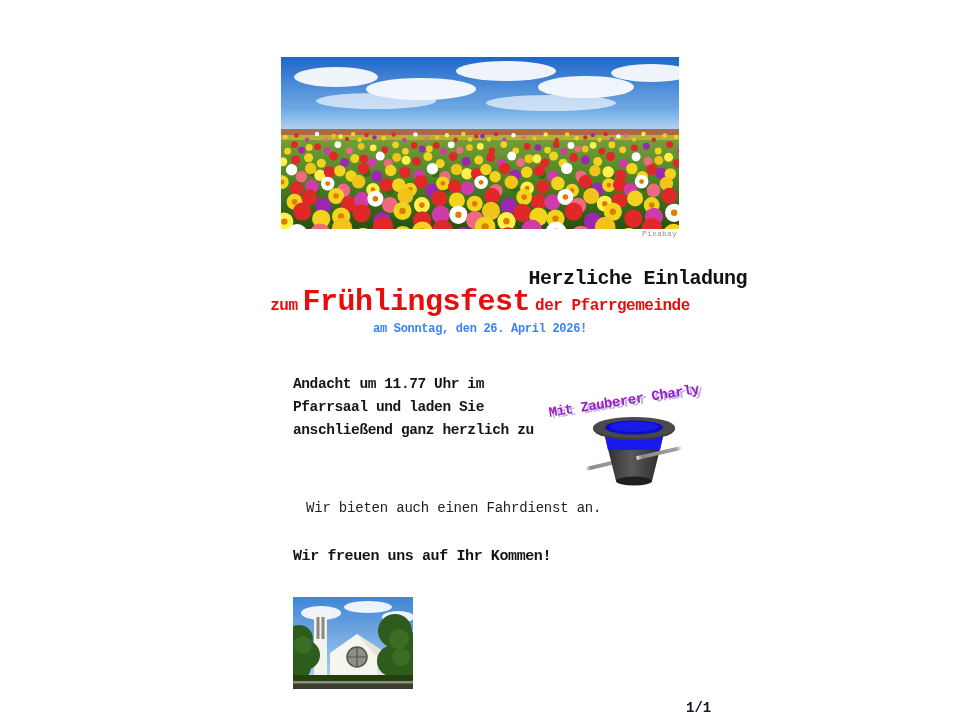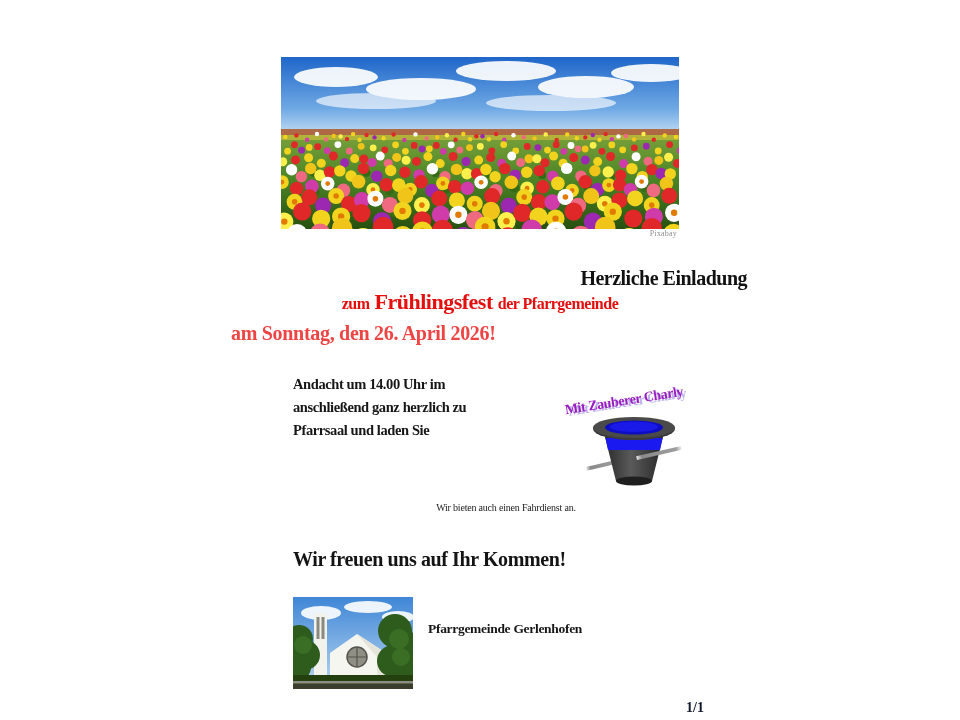--- a/index.html
+++ b/index.html
@@ -1,47 +1,47 @@
 <!DOCTYPE html>
 <html><head>
 <meta charset="utf-8">
 <style>
   html,body{margin:0;padding:0;background:#ffffff;}
   #canvas{
     position:relative;width:849px;height:720px;background:#ffffff;overflow:hidden;
-    font-family:Liberation Serif, serif;
+    font-family:Liberation Mono, monospace;
     border-radius:25px;
   }
   
   .hero{position:absolute;left:281px;top:57px;width:398px;height:172px;margin:0;overflow:hidden;}
   .hero svg{display:block;}
   .credit{position:absolute;left:281px;top:229px;width:396px;text-align:right;
     font-size:8px;color:#8f8f8f;letter-spacing:.2px;}
   
   .title{position:absolute;left:231px;top:249px;width:498px;margin:18px;text-align:right;
     font-size:20px;font-weight:bold;color:#121212;letter-spacing:-.5px;}
   
   .invite{position:absolute;left:231px;top:287px;width:498px;text-align:center;
     color:#e60d0d;font-weight:bold;font-size:16px;letter-spacing:-.5px;line-height:30px;}
-  .invite .big{font-size:22px;margin:0 5px;}
-  .invite2{position:absolute;left:231px;top:322px;width:498px;
-    color:#ef4444;font-weight:bold;font-size:20px;letter-spacing:-.3px;}
+  .invite .big{font-size:30px;margin:0 5px;}
+  .invite2{position:absolute;left:231px;top:322px;width:498px;text-align:center;
+    color:#3b82f6;font-weight:bold;font-size:12px;letter-spacing:-.3px;}
   
   .bodytext{position:absolute;left:293px;top:373px;width:300px;
     font-size:14.5px;font-weight:bold;color:#161616;letter-spacing:-.4px;line-height:23px;}
   
   .banner{position:absolute;left:540px;top:393px;width:168px;text-align:center;
     transform:rotate(-9deg);font-size:14px;font-weight:bold;letter-spacing:-.4px;
     color:#9a1ec1;text-shadow:3px 2px 0 #bdb2ea;white-space:nowrap;}
   .hat{position:absolute;left:584px;top:411px;width:100px;height:76px;}
   
-  .shuttle{position:absolute;left:306px;top:499px;width:400px;text-align:center;
-    font-size:10px;color:#222222;letter-spacing:-.2px;line-height:18px;font-weight:500;}
-  
-  .closing{position:absolute;left:293px;top:548px;font-size:20px;font-weight:bold;
+  .shuttle{position:absolute;left:306px;top:499px;width:400px;
+    font-size:14px;color:#222222;letter-spacing:-.2px;line-height:18px;font-weight:500;}
+  
+  .closing{position:absolute;left:293px;top:548px;font-size:15px;font-weight:bold;
     color:#141414;letter-spacing:-.4px;}
   
   .church{position:absolute;left:293px;top:597px;width:120px;height:92px;margin:0;overflow:hidden;}
   
   .signature{position:absolute;left:428px;top:618px;font-size:13.5px;font-weight:bold;
     color:#161616;letter-spacing:-.3px;line-height:22px;}
   
   .pageind{position:absolute;left:686px;top:700px;font-size:14px;font-weight:600;color:#0f172a;}
 </style>
 </head>
@@ -398,23 +398,23 @@
   <div class="credit">Pixabay</div>
 
   <h1 class="title">Herzliche Einladung</h1>
 
   <div class="invite">
     <span>zum</span><span class="big">Frühlingsfest</span><span>der Pfarrgemeinde</span>
   </div>
   <div class="invite2">am Sonntag, den 26. April 2026!</div>
 
   <div class="bodytext">
-    <div>Andacht um 14.00 Uhr im</div>
+    <div>Andacht um 11.77 Uhr im</div>
+    <div>Pfarrsaal und laden Sie</div>
     <div>anschließend ganz herzlich zu</div>
-    <div>Pfarrsaal und laden Sie</div>
   </div>
 
   <div class="banner">Mit Zauberer Charly</div>
   <div class="hat">
     <svg width="100" height="76" viewBox="0 0 100 76">
       <defs>
         <linearGradient id="hatBody" x1="0" y1="0" x2="1" y2="0">
           <stop offset="0" stop-color="#2a2a2a"></stop>
           <stop offset="0.45" stop-color="#5a5a5a"></stop>
           <stop offset="1" stop-color="#262626"></stop>
@@ -490,18 +490,17 @@
           <circle cx="108" cy="60" r="9"></circle>
       </g>
 
       <rect x="0" y="78" width="120" height="9" fill="#24400f"></rect>
       <rect x="0" y="84" width="120" height="2.5" fill="#8d8d85"></rect>
       <rect x="0" y="87" width="120" height="5" fill="#3a3d2c"></rect>
     </svg>
   </figure>
 
   <div class="signature">
-    <div>Pfarrgemeinde Gerlenhofen</div>
   </div>
 
   <div class="pageind">1/1</div>
 
 </div>
 
 </body></html>

